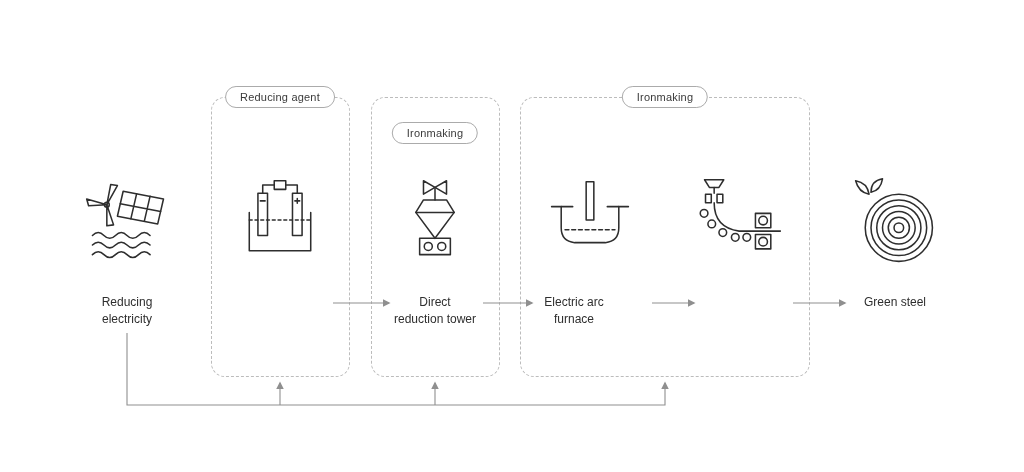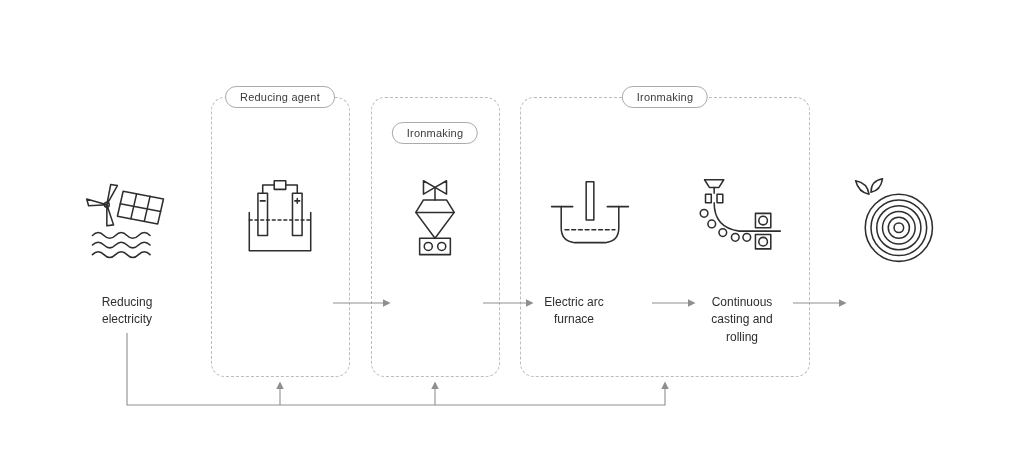--- a/index.html
+++ b/index.html
@@ -192,19 +192,19 @@
       <circle cx="54" cy="56" r="23"></circle>
       <circle cx="54" cy="56" r="29"></circle>
       <circle cx="54" cy="56" r="35"></circle>
       <path d="M23 21 Q12 19 9 7 Q21 9 23 21 Z"></path>
       <path d="M25 19 Q25 7 37 5 Q35 17 25 19 Z"></path>
     </svg>
   </div>
 
   <div class="node-label l1">Reducing
 electricity</div>
+  <div class="node-label l3">Direct
+reduction tower</div>
   <div class="node-label l4">Electric arc
 furnace</div>
-  <div class="node-label l5">Continuous
-casting and
-rolling</div>
+  <div class="node-label l6">Green steel</div>
 
 </div>
 
 </body></html>

